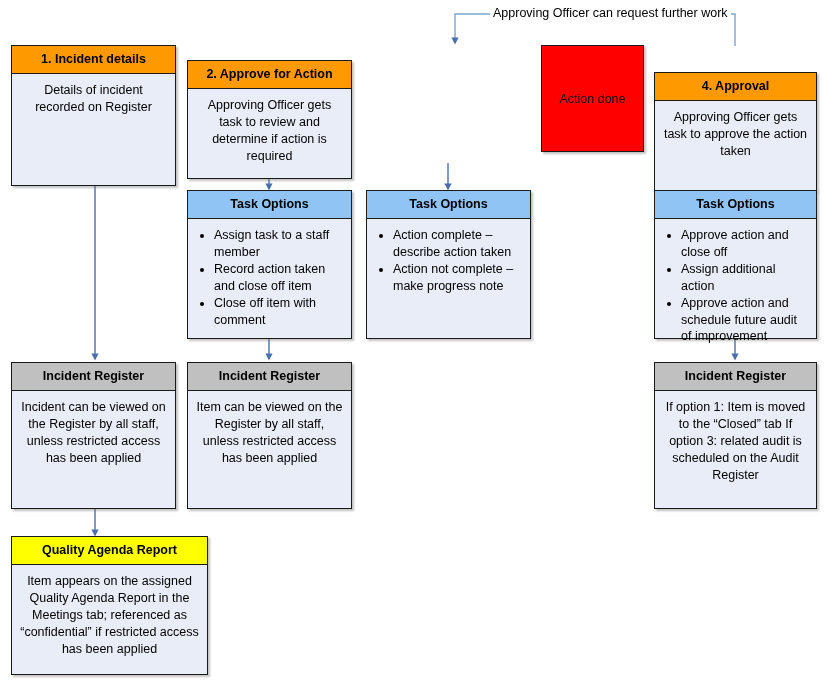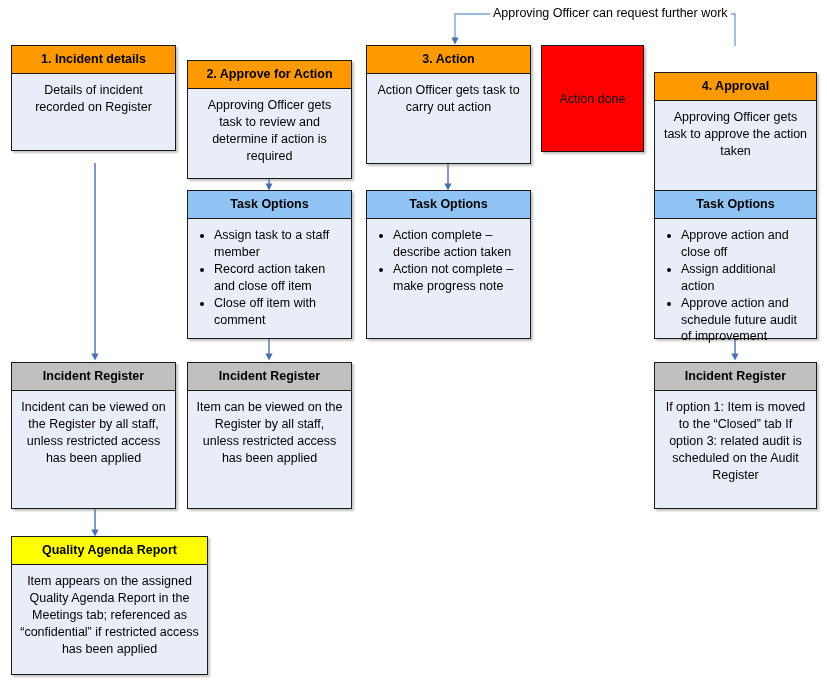--- a/index.html
+++ b/index.html
@@ -128,34 +128,30 @@
       <path d="M448,163 L448,187" fill="none" stroke="#4a6fad" stroke-width="1.4" marker-end="url(#arrowhead)"></path>
 
       <path d="M735,163 L735,187" fill="none" stroke="#4a6fad" stroke-width="1.4" marker-end="url(#arrowhead)"></path>
 
       <path d="M735,338 L735,357" fill="none" stroke="#4a6fad" stroke-width="1.4" marker-end="url(#arrowhead)"></path>
     </svg>
   </div>
 
   <div class="loop-label" style="left:466px; top:6px;">Approving Officer can request further work</div>
 
-  <div class="box" style="left:11px; top:45px; width:165px; height:106px;">
+  <div class="box" style="left:11px; top:45px; width:165px; height:141px;">
     <div class="hdr hdr-orange">1. Incident details</div>
     <div class="body">Details of incident recorded on Register</div>
   </div>
 
   <div class="box" style="left:187px; top:60px; width:165px; height:119px;">
     <div class="hdr hdr-orange">2. Approve for Action</div>
     <div class="body">Approving Officer gets task to review and determine if action is required</div>
   </div>
 
-  <div class="box" style="left:366px; top:45px; width:165px; height:119px;">
-    <div class="hdr hdr-orange">3. Action</div>
-    <div class="body">Action Officer gets task to carry out action</div>
-  </div>
 
   <div class="box-red" style="left:541px; top:45px; width:103px; height:107px;">
     <span>Action done</span>
   </div>
 
   <div class="box" style="left:654px; top:45px; width:163px; height:119px;margin-top:27px;">
     <div class="hdr hdr-orange">4. Approval</div>
     <div class="body">Approving Officer gets task to approve the action taken</div>
   </div>
 

